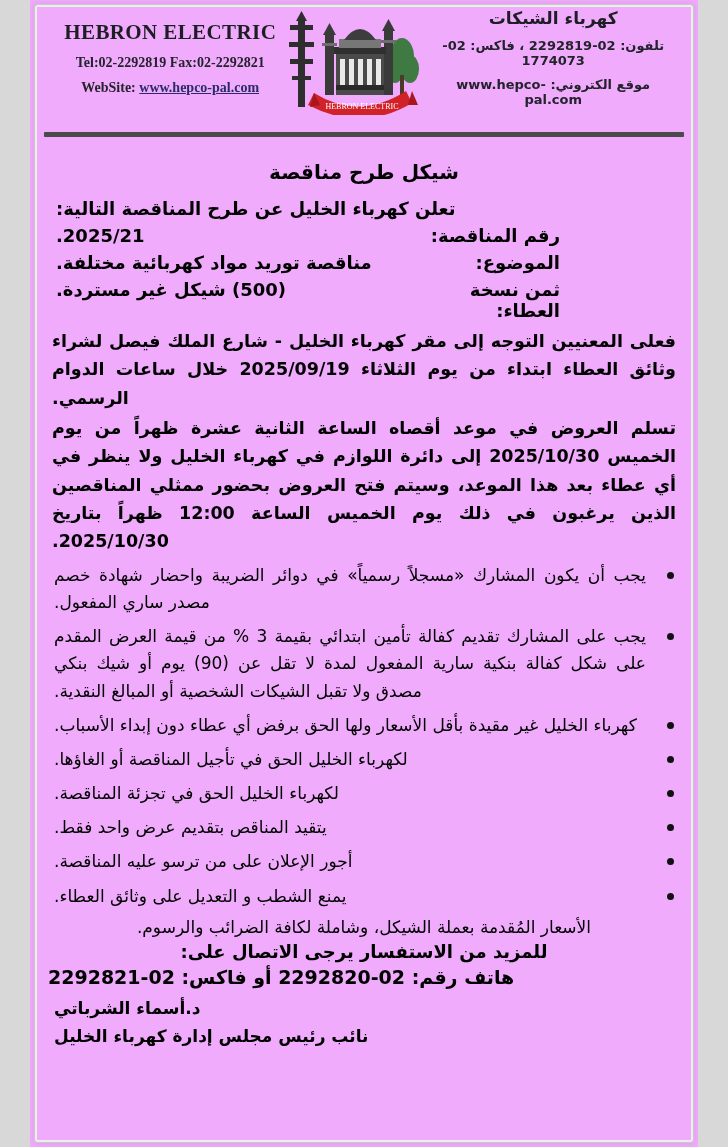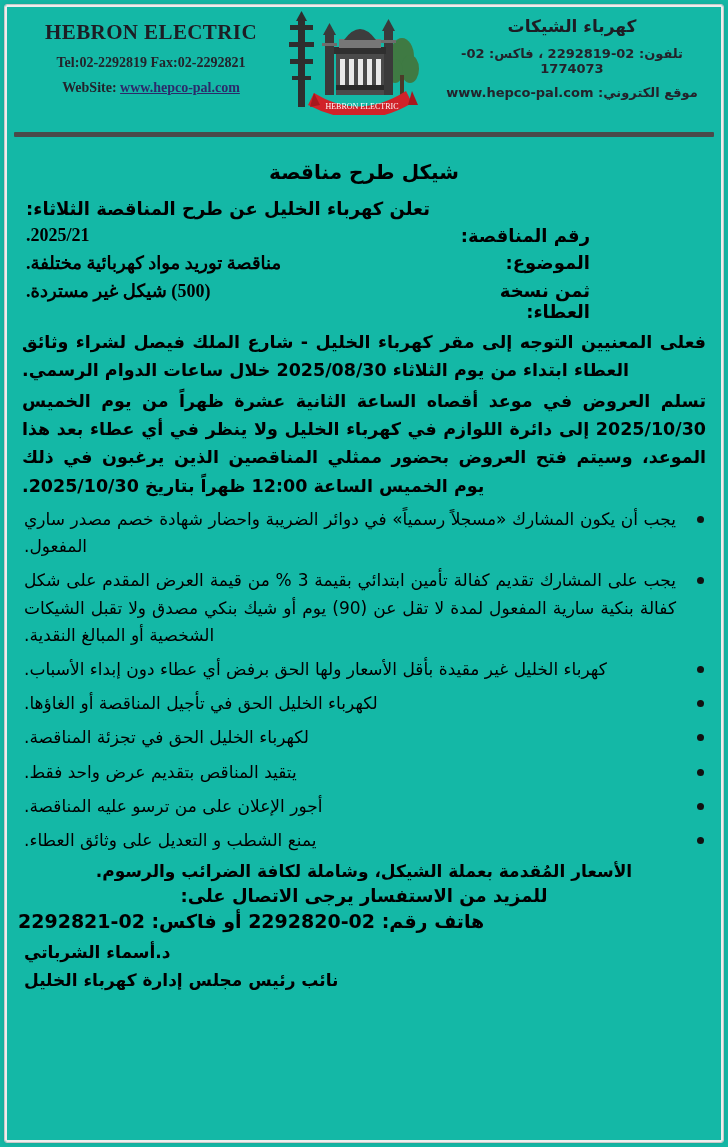--- a/index.html
+++ b/index.html
@@ -6,24 +6,24 @@
   html, body {
     margin: 0;
     padding: 0;
     background: #d8d8d8;
   }
   body {
     font-family: "DejaVu Sans", "Liberation Sans", sans-serif;
   }
   .page {
     position: relative;
-    width: 728px;
+    width: 668px;
     height: 1147px;
     margin: 0 auto;
-    background: #14b8a6;
+    background: #f0abfc;
     box-sizing: border-box;
     overflow: hidden;
   }
   
   .page-frame {
     position: absolute;
     left: 4px;
     top: 4px;
     right: 4px;
     bottom: 4px;
@@ -145,21 +145,20 @@
     color: #000;
   }
   .kv-label {
     width: 150px;
     flex: 0 0 auto;
     text-align: right;
   }
   .kv-value {
     flex: 1 1 auto;
     text-align: left;
-    font-family: Liberation Serif, serif;
   }
   .para {
     font-size: 17.5px;
     font-weight: bold;
     line-height: 1.62;
     text-align: justify;
     text-align-last: left;
     margin: 0 0 4px 0;
     padding: 0 4px 0 4px;
     color: #000;
@@ -192,21 +191,21 @@
     right: 6px;
     top: 10px;
     width: 7px;
     height: 7px;
     border-radius: 50%;
     background: #111;
   }
 
   .closing-note {
     font-size: 17px;
-    font-weight: bold;
+    font-weight: normal;
     text-align: center;
     margin: 6px 0 4px 0;
     color: #000;
   }
   .contact-head {
     font-size: 18px;
     font-weight: bold;
     text-align: center;
     margin: 2px 0 4px 0;
     color: #000;
@@ -316,38 +315,38 @@
       </div>
     </div>
   </div>
 
   <div class="header-rule"></div>
 
   <div class="content">
 
     <div class="doc-title">شيكل طرح مناقصة</div>
 
-    <div class="intro-line">تعلن كهرباء الخليل عن طرح المناقصة الثلاثاء:</div>
+    <div class="intro-line">تعلن كهرباء الخليل عن طرح المناقصة التالية:</div>
 
     <div class="kv-row">
       <span class="kv-label">رقم المناقصة:</span>
       <span class="kv-value">2025/21.</span>
     </div>
 
     <div class="kv-row">
       <span class="kv-label">الموضوع:</span>
       <span class="kv-value">مناقصة توريد مواد كهربائية مختلفة.</span>
     </div>
 
     <div class="kv-row">
       <span class="kv-label">ثمن نسخة العطاء:</span>
       <span class="kv-value">(500) شيكل غير مستردة.</span>
     </div>
 
-    <p class="para tight">فعلى المعنيين التوجه إلى مقر كهرباء الخليل - شارع الملك فيصل لشراء وثائق العطاء ابتداء من يوم الثلاثاء 2025/08/30 خلال ساعات الدوام الرسمي.</p>
+    <p class="para tight">فعلى المعنيين التوجه إلى مقر كهرباء الخليل - شارع الملك فيصل لشراء وثائق العطاء ابتداء من يوم الثلاثاء 2025/09/19 خلال ساعات الدوام الرسمي.</p>
 
     <p class="para">تسلم العروض في موعد أقصاه الساعة الثانية عشرة ظهراً من يوم الخميس 2025/10/30 إلى دائرة اللوازم في كهرباء الخليل ولا ينظر في أي عطاء بعد هذا الموعد، وسيتم فتح العروض بحضور ممثلي المناقصين الذين يرغبون في ذلك يوم الخميس الساعة 12:00 ظهراً بتاريخ 2025/10/30.</p>
 
     <ul class="terms">
       <li>
         <span class="bullet"></span>
         <span>يجب أن يكون المشارك «مسجلاً رسمياً» في دوائر الضريبة واحضار شهادة خصم مصدر ساري المفعول.</span>
       </li>
       <li>
         <span class="bullet"></span>

